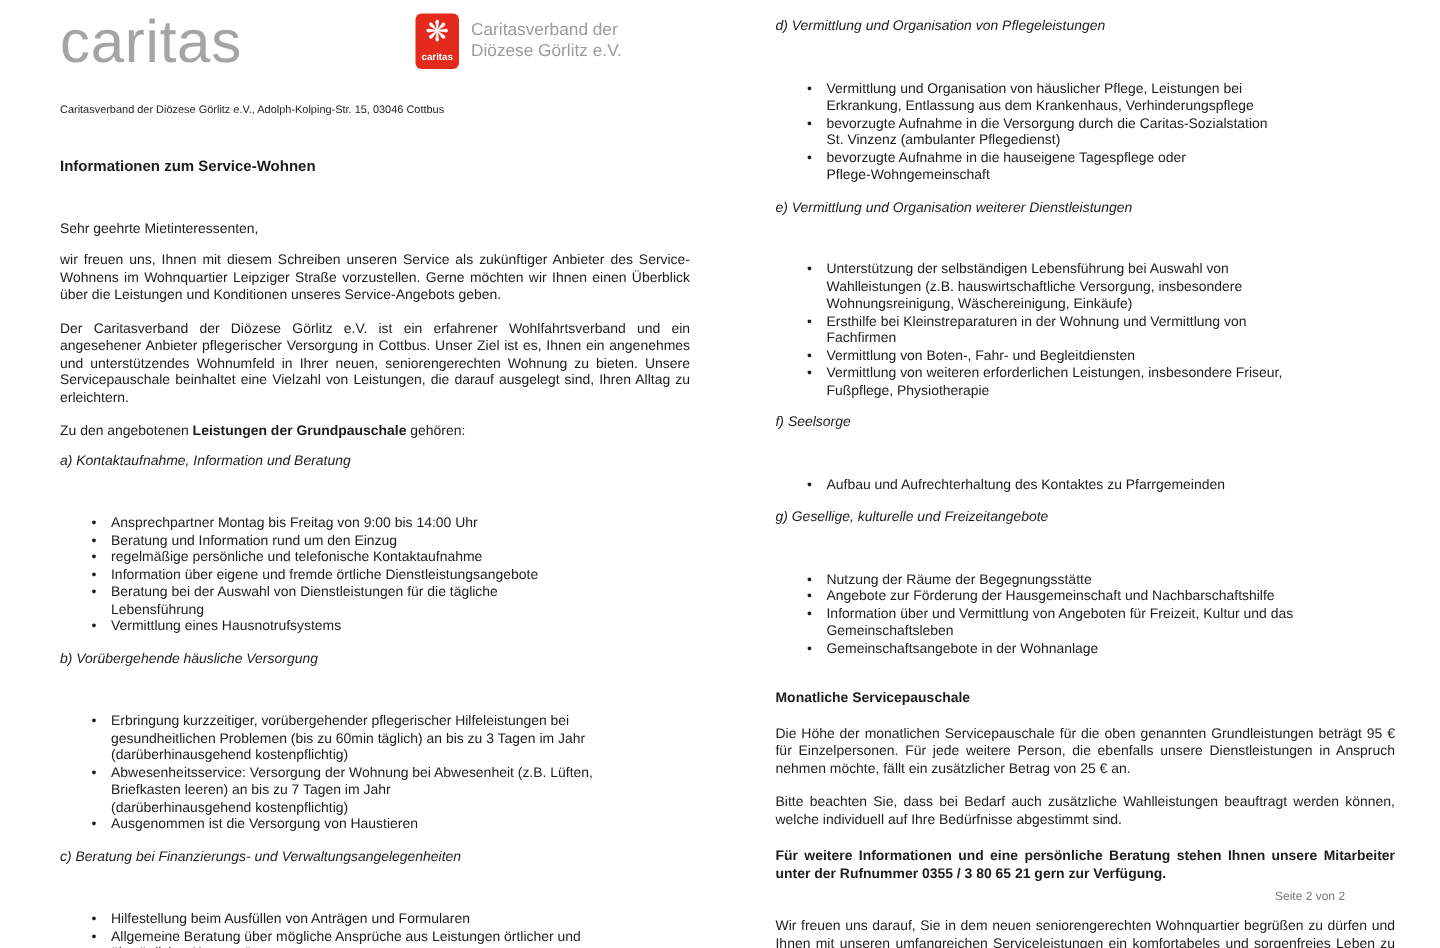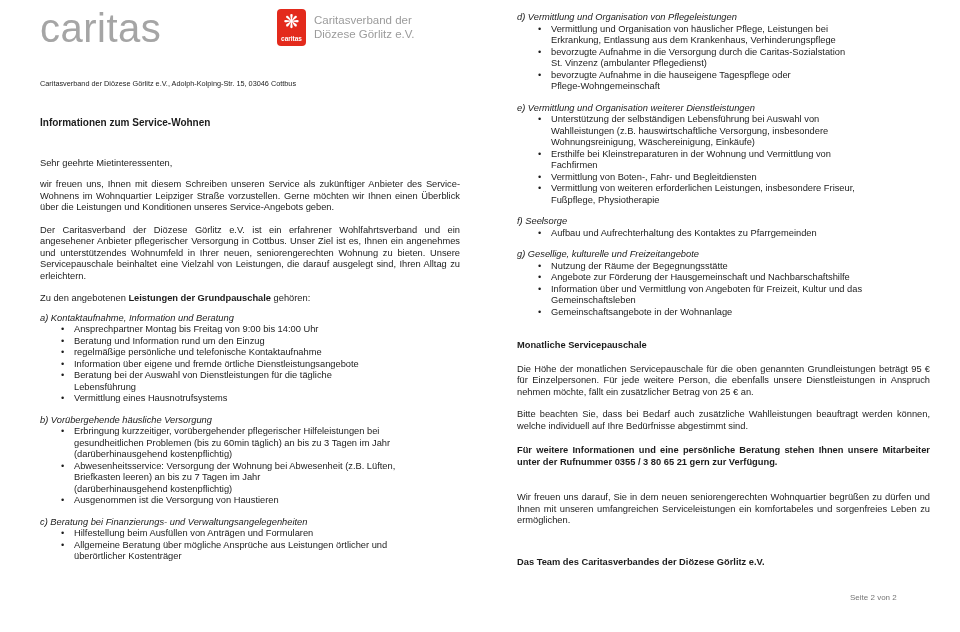--- a/index.html
+++ b/index.html
@@ -39,36 +39,36 @@
     display: flex; flex-direction: column; align-items: center; justify-content: flex-start;
     overflow: hidden;
   }
   .logo-flame { color: #ffffff; font-size: 19px; line-height: 24px; margin-top: 1px; }
   .logo-box-text { color: #ffffff; font-size: 6.5px; font-weight: bold; line-height: 7px; margin-top: 1px; }
   .logo-org {
     margin-left: 8px; margin-top: 5px;
     font-size: 11.5px; line-height: 13.5px;
     color: #9b9b9b;
   }
-  .sender-line { margin: 13px 15px 0 40px; font-size: 7.3px; color: #242424; }
+  .sender-line { margin: 2px 15px 0 40px; font-size: 7.3px; color: #242424; }
 
   
   .body-copy { font-size: 9.3px; line-height: 11.5px; }
   .page-left  .body-copy { margin: 29px 15px 0 40px; }
   .page-right .body-copy { margin: 12px 22px 0 43px; }
 
   .doc-title { font-weight: bold; font-size: 10px; margin-bottom: 29px; }
   .salutation { margin-bottom: 10px; }
   .para { text-align: justify; margin-bottom: 11px; }
   .intro-line { margin-bottom: 8px; }
   .bold { font-weight: bold; margin-top: 45px; }
 
   .svc-section { margin-bottom: 10px; }
   .svc-heading { font-style: italic; }
-  .svc-bullets { list-style: none; padding-left: 34px; }
+  .svc-bullets { list-style: none; padding-left: 34px; margin-top: 30px; }
   .svc-bullets li {
     position: relative;
     white-space: pre-line;
   }
   .svc-bullets li::before {
     content: "\2022";
     position: absolute;
     left: -13px;
     font-size: 9.3px;
   }

